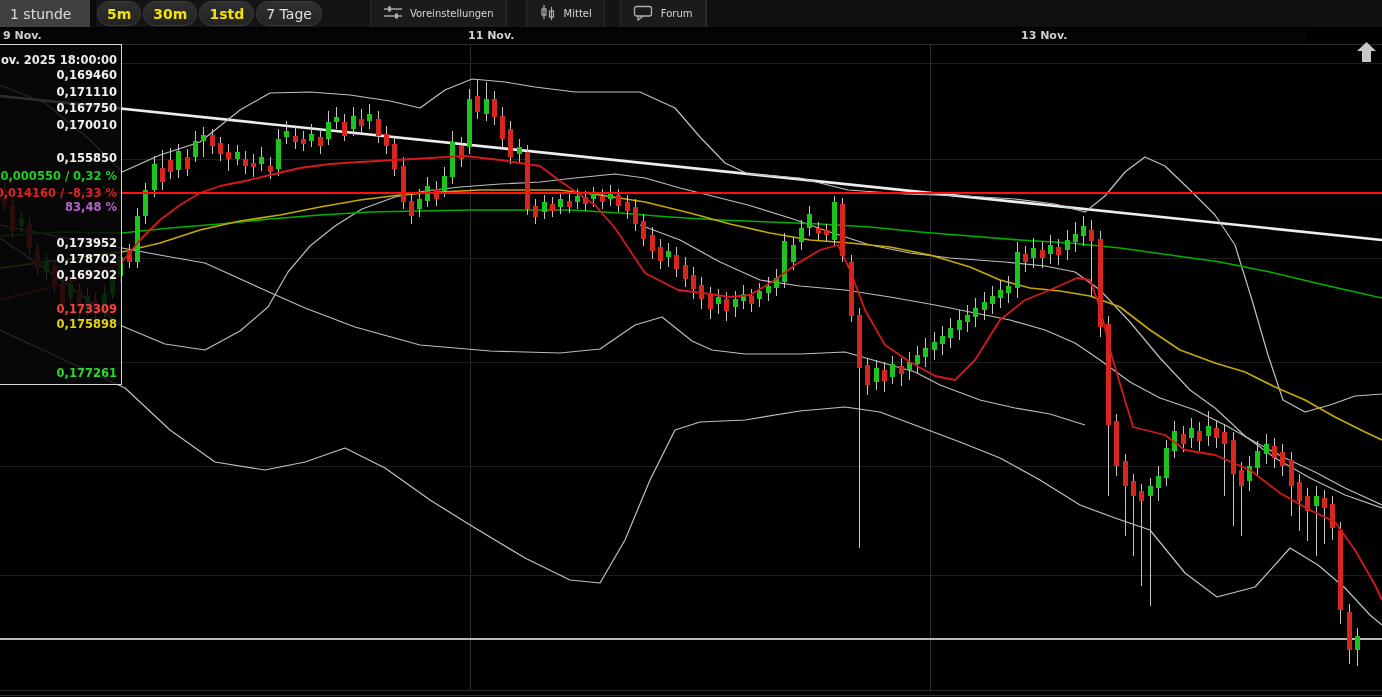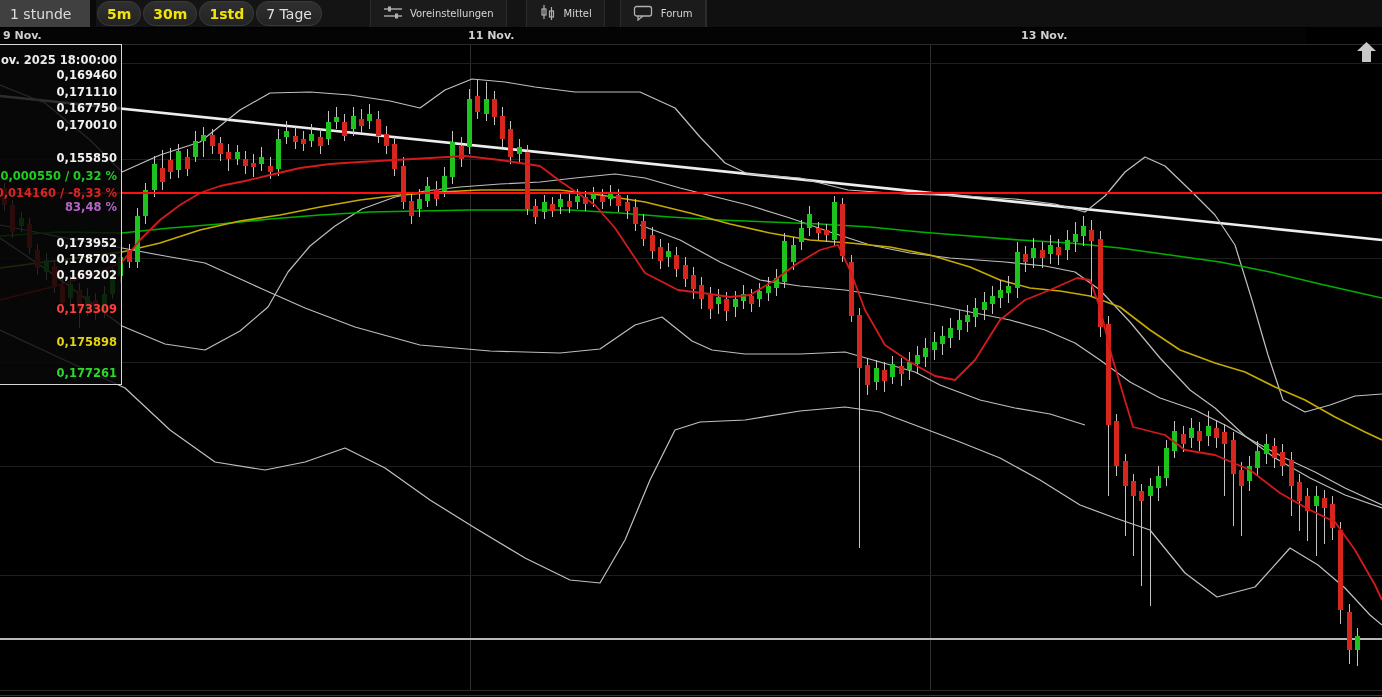--- a/index.html
+++ b/index.html
@@ -460,21 +460,21 @@
     <span style="top: 56px; color: rgb(242, 242, 242); margin-left: 47px;">0,167750</span>
     <span style="top: 73px; color: rgb(242, 242, 242);">0,170010</span>
     <span style="top: 106px; color: rgb(242, 242, 242);">0,155850</span>
     <span style="top: 124px; color: rgb(33, 205, 33); margin-left: 16px;">0,000550 / 0,32 %</span>
     <span style="top: 141px; color: rgb(216, 37, 37);">-0,014160 / -8,33 %</span>
     <span style="top: 155px; color: rgb(181, 101, 200);">83,48 %</span>
     <span style="top: 191px; color: rgb(242, 242, 242);">0,173952</span>
     <span style="top: 207px; color: rgb(242, 242, 242);">0,178702</span>
     <span style="top: 223px; color: rgb(242, 242, 242);">0,169202</span>
     <span style="top: 257px; color: rgb(255, 64, 64);">0,173309</span>
-    <span style="top: 290px; color: rgb(227, 209, 18);">0,175898</span>
+    <span style="top: 272px; color: rgb(227, 209, 18);">0,175898</span>
     <span style="top: 321px; color: rgb(43, 219, 43);">0,177261</span>
   </div>
 
 <div class="home">
   <svg width="19" height="20" viewBox="0 0 19 20">
     <polygon points="9.5,0 19,9 14,9 14,20 5,20 5,9 0,9" fill="#c8c8c8"></polygon>
   </svg>
 </div>
 
 </body></html>

